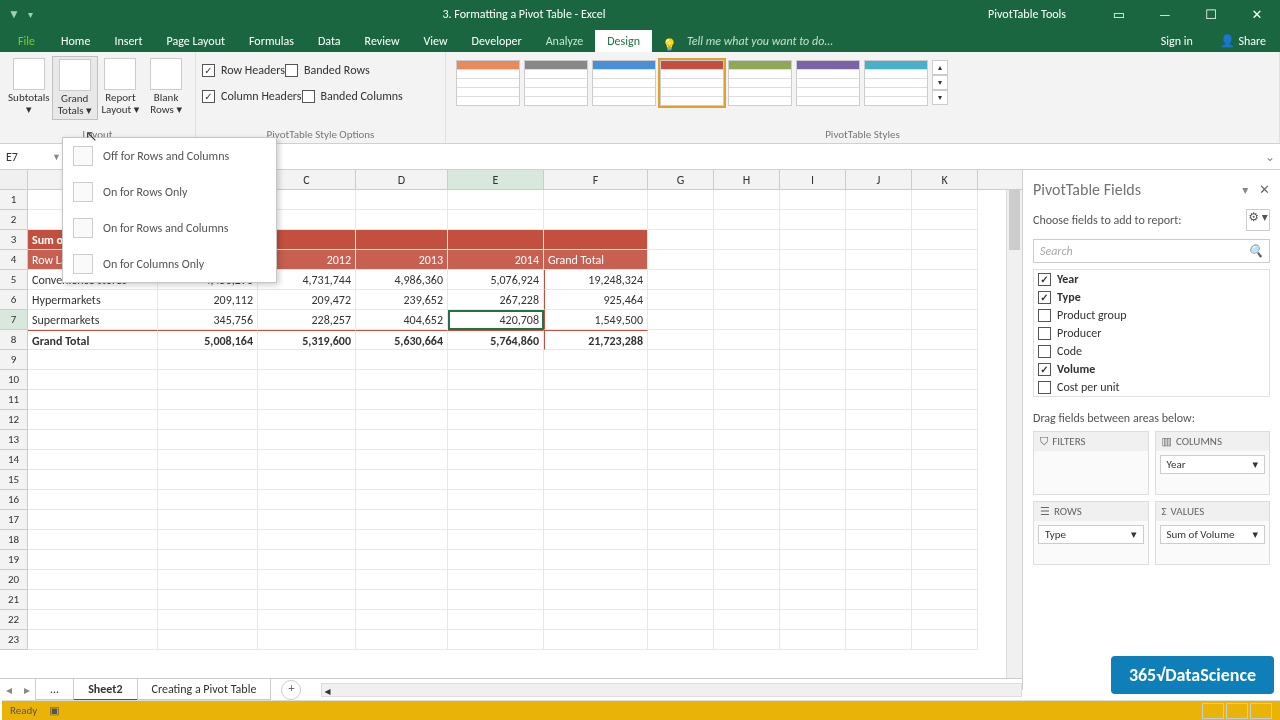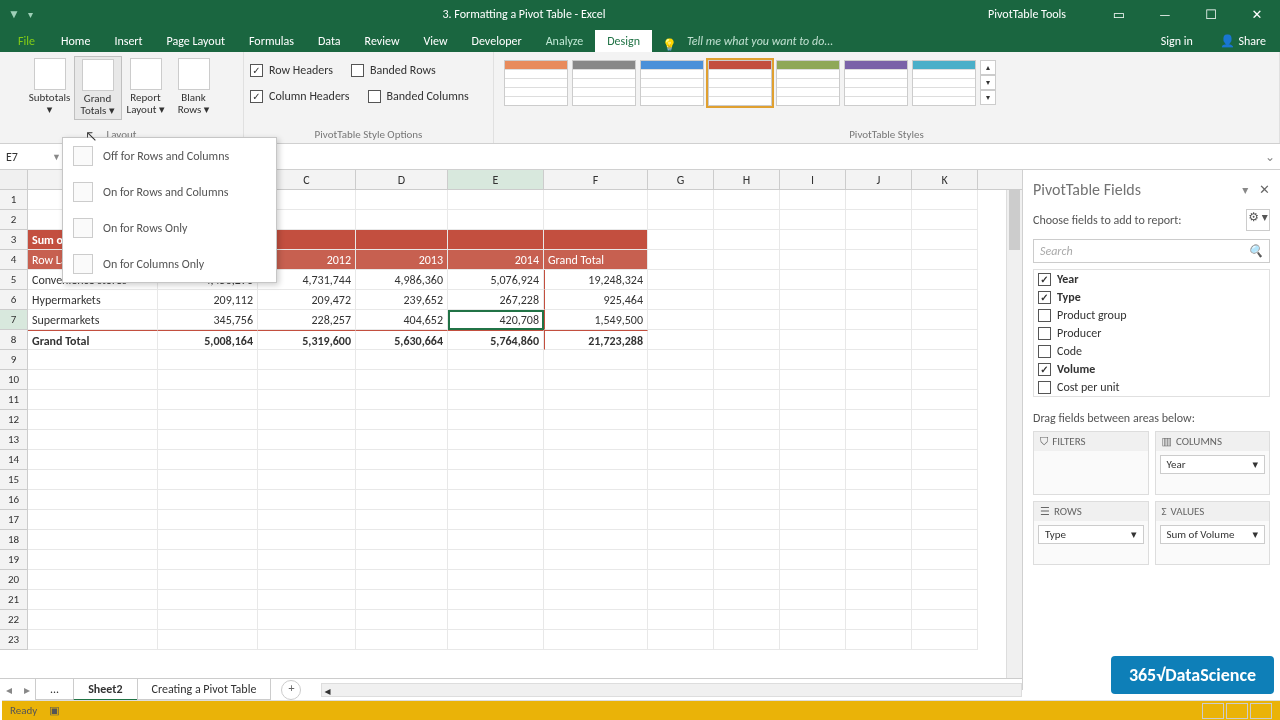--- a/index.html
+++ b/index.html
@@ -24,21 +24,21 @@
 
 
 .ribbon { height: 92px; background: #f3f3f3; border-bottom: 1px solid #d0d0d0; display: flex; }
 .ribbon-group { border-right: 1px solid #e0e0e0; padding: 4px 6px 2px 6px; display: flex; flex-direction: column; position: relative; }
 .ribbon-group-label { position: absolute; bottom: 2px; left: 0; right: 0; text-align: center; font-size: 11px; color: #777; }
 .large-btn { display: flex; flex-direction: column; align-items: center; width: 48px; padding: 2px; cursor: pointer; }
 .large-btn .icon { width: 32px; height: 32px; background: #fff; border: 1px solid #ccc; margin-bottom: 2px; position: relative; }
 .large-btn .lbl { font-size: 11px; text-align: center; line-height: 12px; }
 .layout-btns { display: flex; }
 .style-opts { display: flex; flex-direction: column; padding-top: 4px; gap: 6px; }
-.style-opts .row { display: flex; gap: 18px; }
+.style-opts .row { display: flex; }
 .chk { display: flex; align-items: center; gap: 6px; font-size: 12px; }
 .chk .box { width: 13px; height: 13px; border: 1px solid #555; display: flex; align-items: center; justify-content: center; background: #fff; }
 .chk .box.checked::after { content: "✓"; font-size: 10px; color: #333; }
 .styles-gallery { display: flex; gap: 4px; padding: 4px; }
 .style-thumb { width: 64px; height: 46px; border: 1px solid #ccc; background: #fff; position: relative; cursor: pointer; display: flex; flex-direction: column; }
 .style-thumb .st-head { height: 8px; }
 .style-thumb .st-row { flex: 1; border-top: 1px solid #ddd; }
 .gallery-arrows { width: 16px; display: flex; flex-direction: column; }
 .gallery-arrows div { height: 15px; border: 1px solid #ccc; background: #fff; font-size: 8px; text-align: center; line-height: 13px; cursor: pointer; }
 
@@ -151,21 +151,21 @@
   <div class="tab" style="color:#c0e8d4">Analyze</div>
   <div class="tab active">Design</div>
   <span style="margin-left:10px;color:#c0e0d0;">💡</span>
   <div class="tell-me">Tell me what you want to do...</div>
   <div class="spacer"></div>
   <div class="signin">Sign in</div>
   <div class="share">👤 <span>Share</span></div>
 </div>
 
 <div class="ribbon">
-  <div class="ribbon-group" style="width:244px;align-items:center;">
+  <div class="ribbon-group" style="width:196px;">
     <div class="layout-btns">
       <div class="large-btn">
         <div class="icon"></div>
         <div class="lbl"><span>Subtotals</span><br>▾</div>
       </div>
       <div class="large-btn" style="background:#e8e8e8;border:1px solid #c0c0c0;">
         <div class="icon"></div>
         <div class="lbl"><span>Grand Totals</span> ▾</div>
       </div>
       <div class="large-btn">
@@ -277,25 +277,25 @@
   <div class="formula-expand">⌄</div>
 </div>
 
 <div class="dropdown-menu">
   <div class="item">
       <div class="mi-icon"></div>
       <div class="mi-label">Off for Rows and Columns</div>
     </div>
   <div class="item">
       <div class="mi-icon"></div>
-      <div class="mi-label">On for Rows and Columns</div>
+      <div class="mi-label">On for Rows Only</div>
     </div>
   <div class="item">
       <div class="mi-icon"></div>
-      <div class="mi-label">On for Rows Only</div>
+      <div class="mi-label">On for Rows and Columns</div>
     </div>
   <div class="item">
       <div class="mi-icon"></div>
       <div class="mi-label">On for Columns Only</div>
     </div>
 </div>
 
 <div class="cursor">↖</div>
 
 <div class="grid-area">

